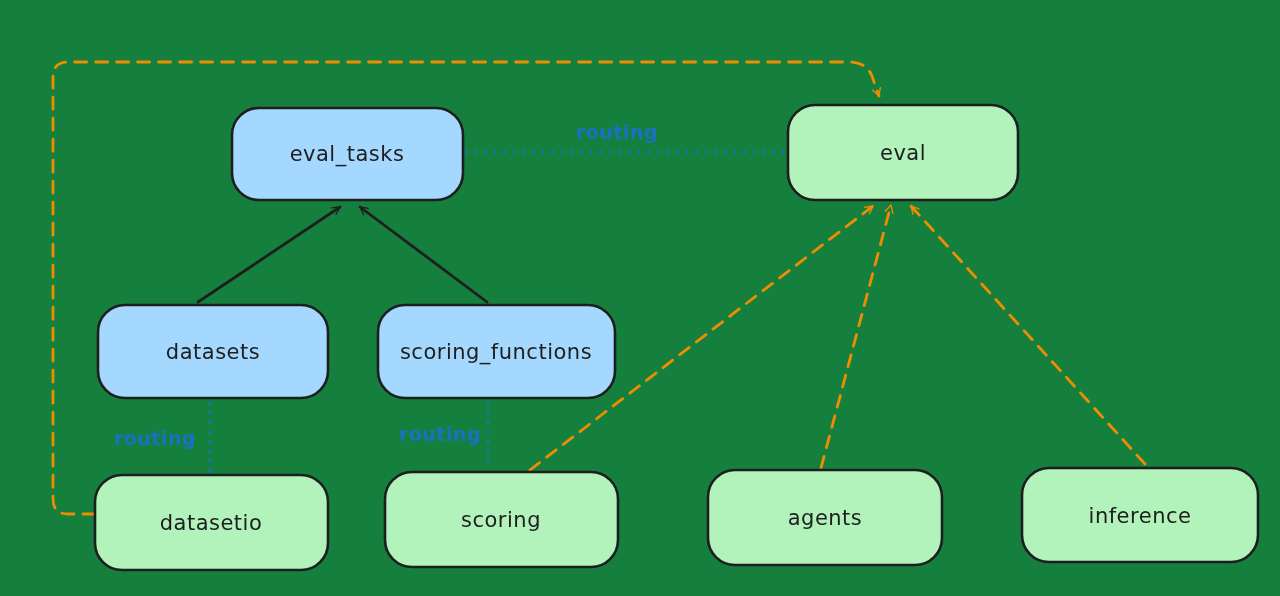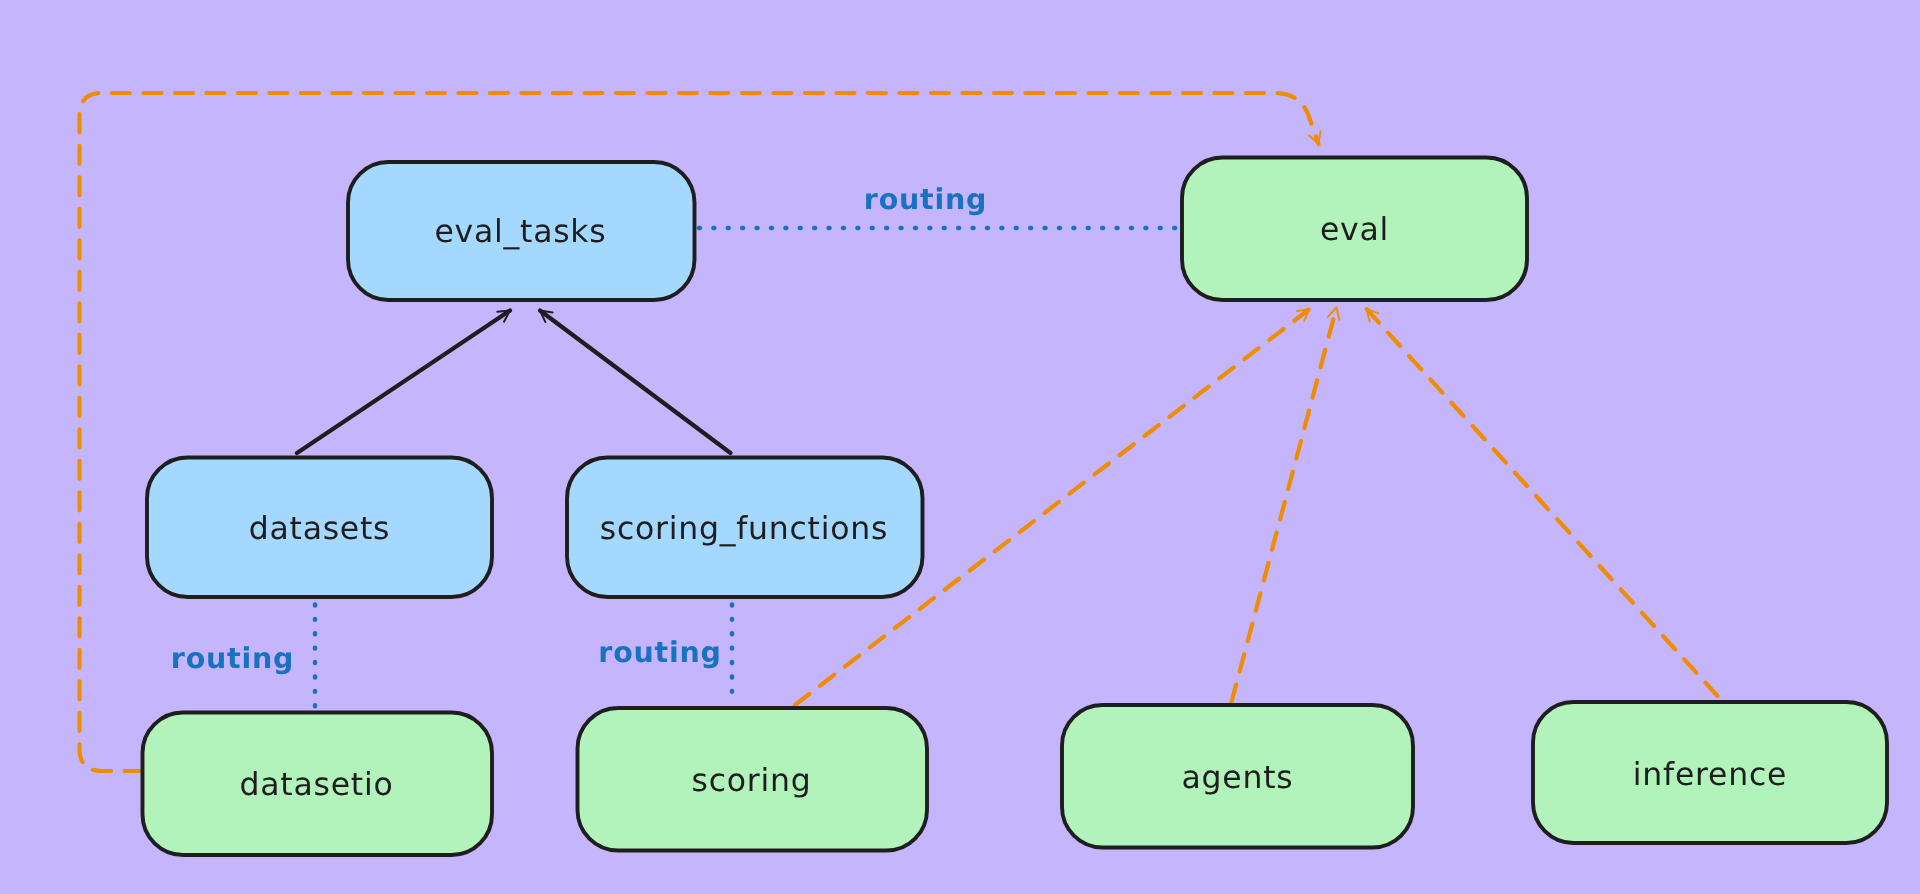--- a/index.html
+++ b/index.html
@@ -4,21 +4,21 @@
 <style>
   html, body {
     margin: 0;
     padding: 0;
     background: #ffffff;
   }
   .canvas {
     position: relative;
     width: 1280px;
     height: 596px;
-    background: #c4b5fd;
+    background: #15803d;
     overflow: hidden;
     font-family: "DejaVu Sans", "Liberation Sans", sans-serif;
   }
   svg { display: block; }
   .node-rect {
     stroke: #1e1e1e;
     stroke-width: 2.6;
     stroke-linejoin: round;
   }
   .node-label {

